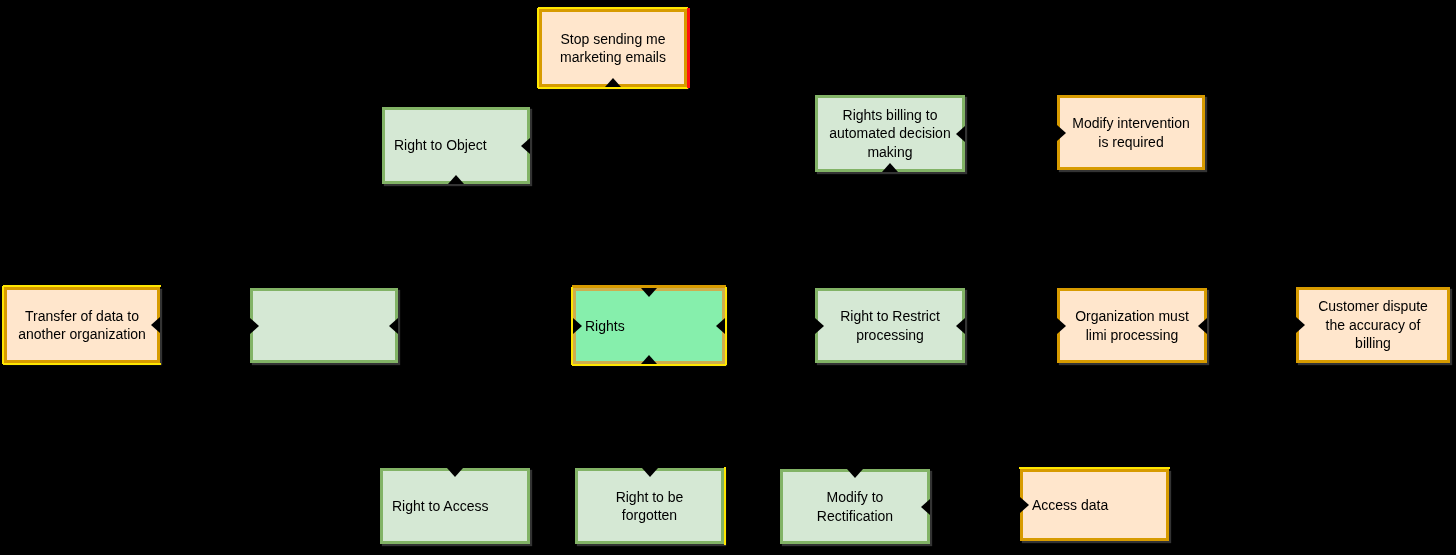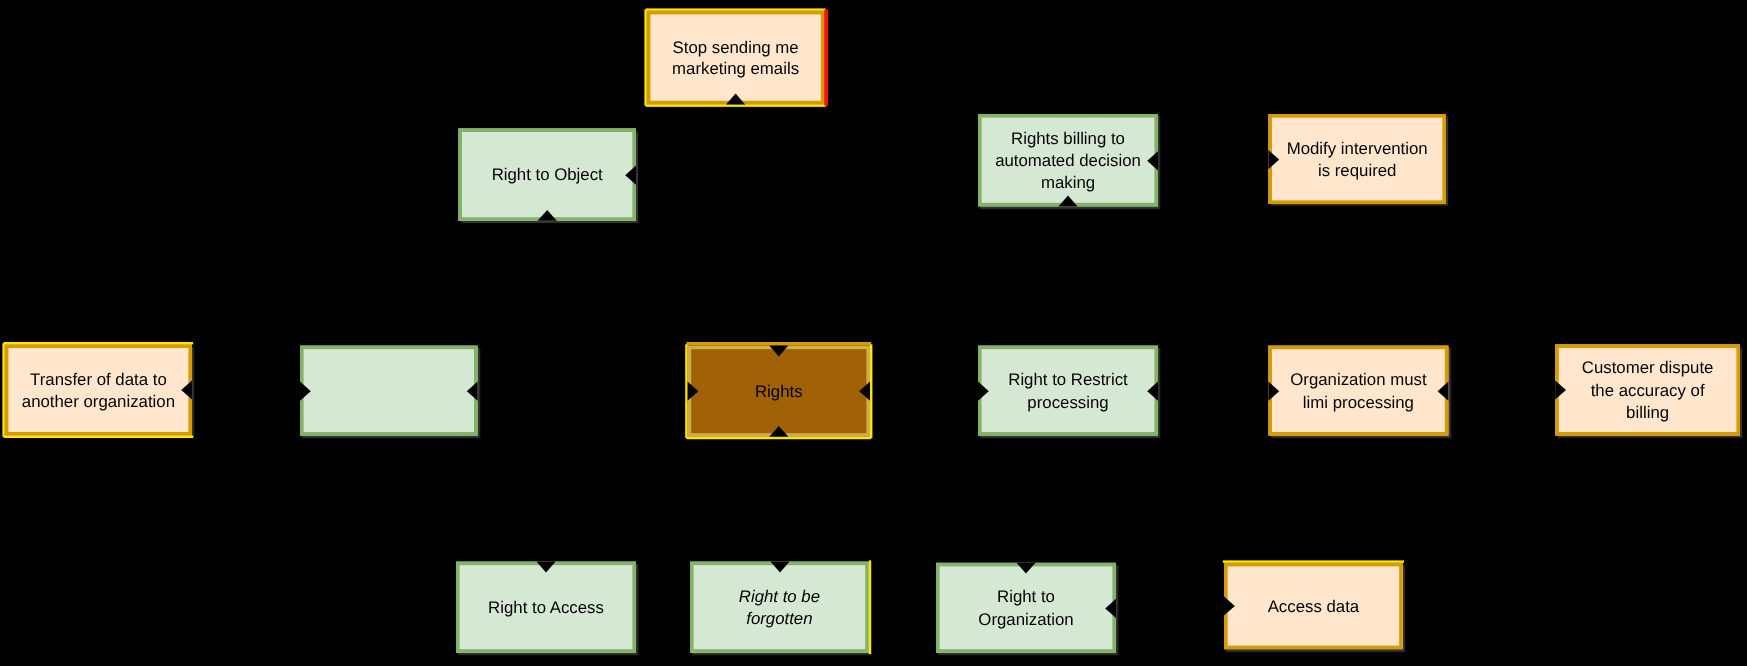--- a/index.html
+++ b/index.html
@@ -3,41 +3,41 @@
 <meta charset="utf-8">
 <style>
   html,body { margin:0; padding:0; background:#000; }
   #canvas {
     position:relative; width:1456px; height:555px;
     background:#000; overflow:hidden;
     font-family:"Liberation Sans", sans-serif;
   }
   .node {
     position:absolute; box-sizing:border-box;
-    display:flex; align-items:center; justify-content:center;
+    display:flex; align-items:center; justify-content:flex-start;
     text-align:center; padding:4px 9px;
     font-size:14px; line-height:1.32; color:#000;
   }
   .green  { background:#d5e8d4; border:3px solid #82b366; box-shadow:2px 2px 1px rgba(115,115,115,.45); }
   .orange { background:#ffe6cc; border:3px solid #d79b00; box-shadow:2px 2px 1px rgba(115,115,115,.45); }
-  .yellowbox { background:#a16207; border:3px solid #cfae4e; box-shadow:2px 2px 1px rgba(115,115,115,.35); }
+  .yellowbox { background:#86efac; border:3px solid #cfae4e; box-shadow:2px 2px 1px rgba(115,115,115,.35); }
 
   
   .n1  { left:539px;  top:9px;   width:148px; height:78px; }
   .n2  { left:382px;  top:107px; width:148px; height:77px; }
   .n3  { left:815px;  top:95px;  width:150px; height:77px; }
   .n4  { left:1057px; top:95px;  width:148px; height:75px; }
   .n5  { left:4px;    top:287px; width:156px; height:76px; }
   .n6  { left:250px;  top:288px; width:148px; height:75px; }
   .n7  { left:573px;  top:288px; width:152px; height:76px; }
   .n8  { left:815px;  top:288px; width:150px; height:75px; }
   .n9  { left:1057px; top:288px; width:150px; height:75px; }
   .n10 { left:1296px; top:287px; width:154px; height:76px; }
   .n11 { left:380px;  top:468px; width:150px; height:76px; }
-  .n12 { left:575px;  top:468px; width:149px; height:76px;font-style:italic; }
+  .n12 { left:575px;  top:468px; width:149px; height:76px; }
   .n13 { left:780px;  top:469px; width:150px; height:75px; }
   .n14 { left:1020px; top:469px; width:149px; height:72px; }
 
   
   .notch { position:absolute; width:0; height:0; pointer-events:none; }
   .notch-top {
     top:-3px; left:50%; transform:translateX(-50%);
     border-left:8px solid transparent; border-right:8px solid transparent;
     border-top:9px solid #000;
   }
@@ -144,21 +144,21 @@
     <i class="notch notch-top"></i>
   </div>
 
   <div class="node green n12">
     <i class="accent acc-right"></i>
     <span class="label">Right to be forgotten</span>
     <i class="notch notch-top"></i>
   </div>
 
   <div class="node green n13">
-    <span class="label">Right to Organization</span>
+    <span class="label">Modify to Rectification</span>
     <i class="notch notch-top"></i>
     <i class="notch notch-right"></i>
   </div>
 
   <div class="node orange n14">
     <i class="accent acc-top"></i>
     <span class="label">Access data</span>
     <i class="notch notch-left"></i>
   </div>
 

